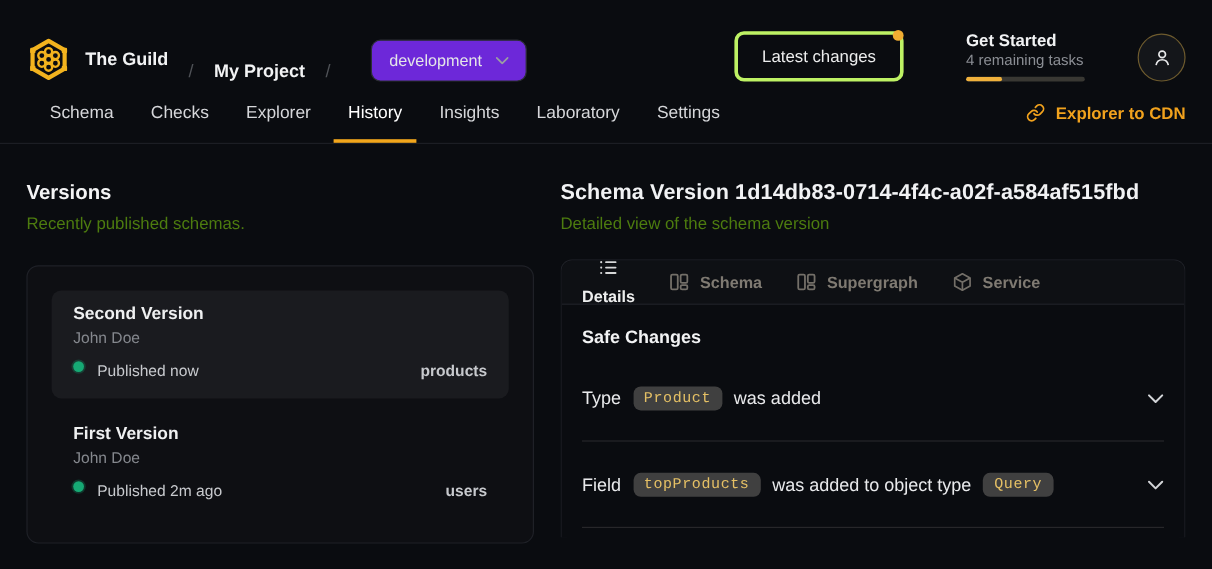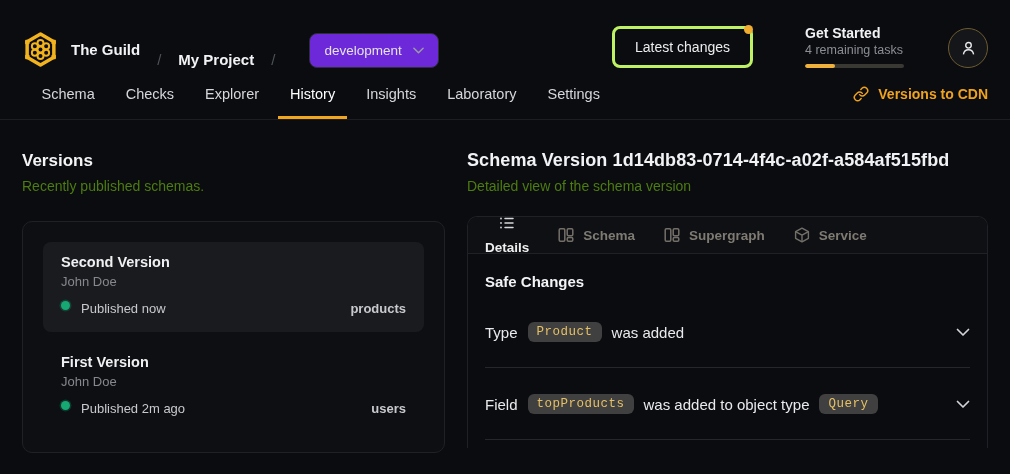--- a/index.html
+++ b/index.html
@@ -168,21 +168,21 @@
   <div class="nav-tab">Insights</div>
   <div class="nav-tab">Laboratory</div>
   <div class="nav-tab">Settings</div>
   <div class="cdn-link">
     <span>
       <svg width="16" height="16" viewBox="0 0 24 24" fill="none" stroke="#f1a21d" stroke-width="2.2" stroke-linecap="round" stroke-linejoin="round">
         <path d="M10 13a5 5 0 0 0 7.54.54l3-3a5 5 0 0 0-7.07-7.07l-1.72 1.71"></path>
         <path d="M14 11a5 5 0 0 0-7.54-.54l-3 3a5 5 0 0 0 7.07 7.07l1.71-1.71"></path>
       </svg>
     </span>
-    <span>Versions to CDN</span>
+    <span>Explorer to CDN</span>
   </div>
 </div>
 
 <div class="main">
 
   <div>
     <div class="panel-title">Versions</div>
     <div class="panel-sub">Recently published schemas.</div>
 
     <div class="versions-box">

